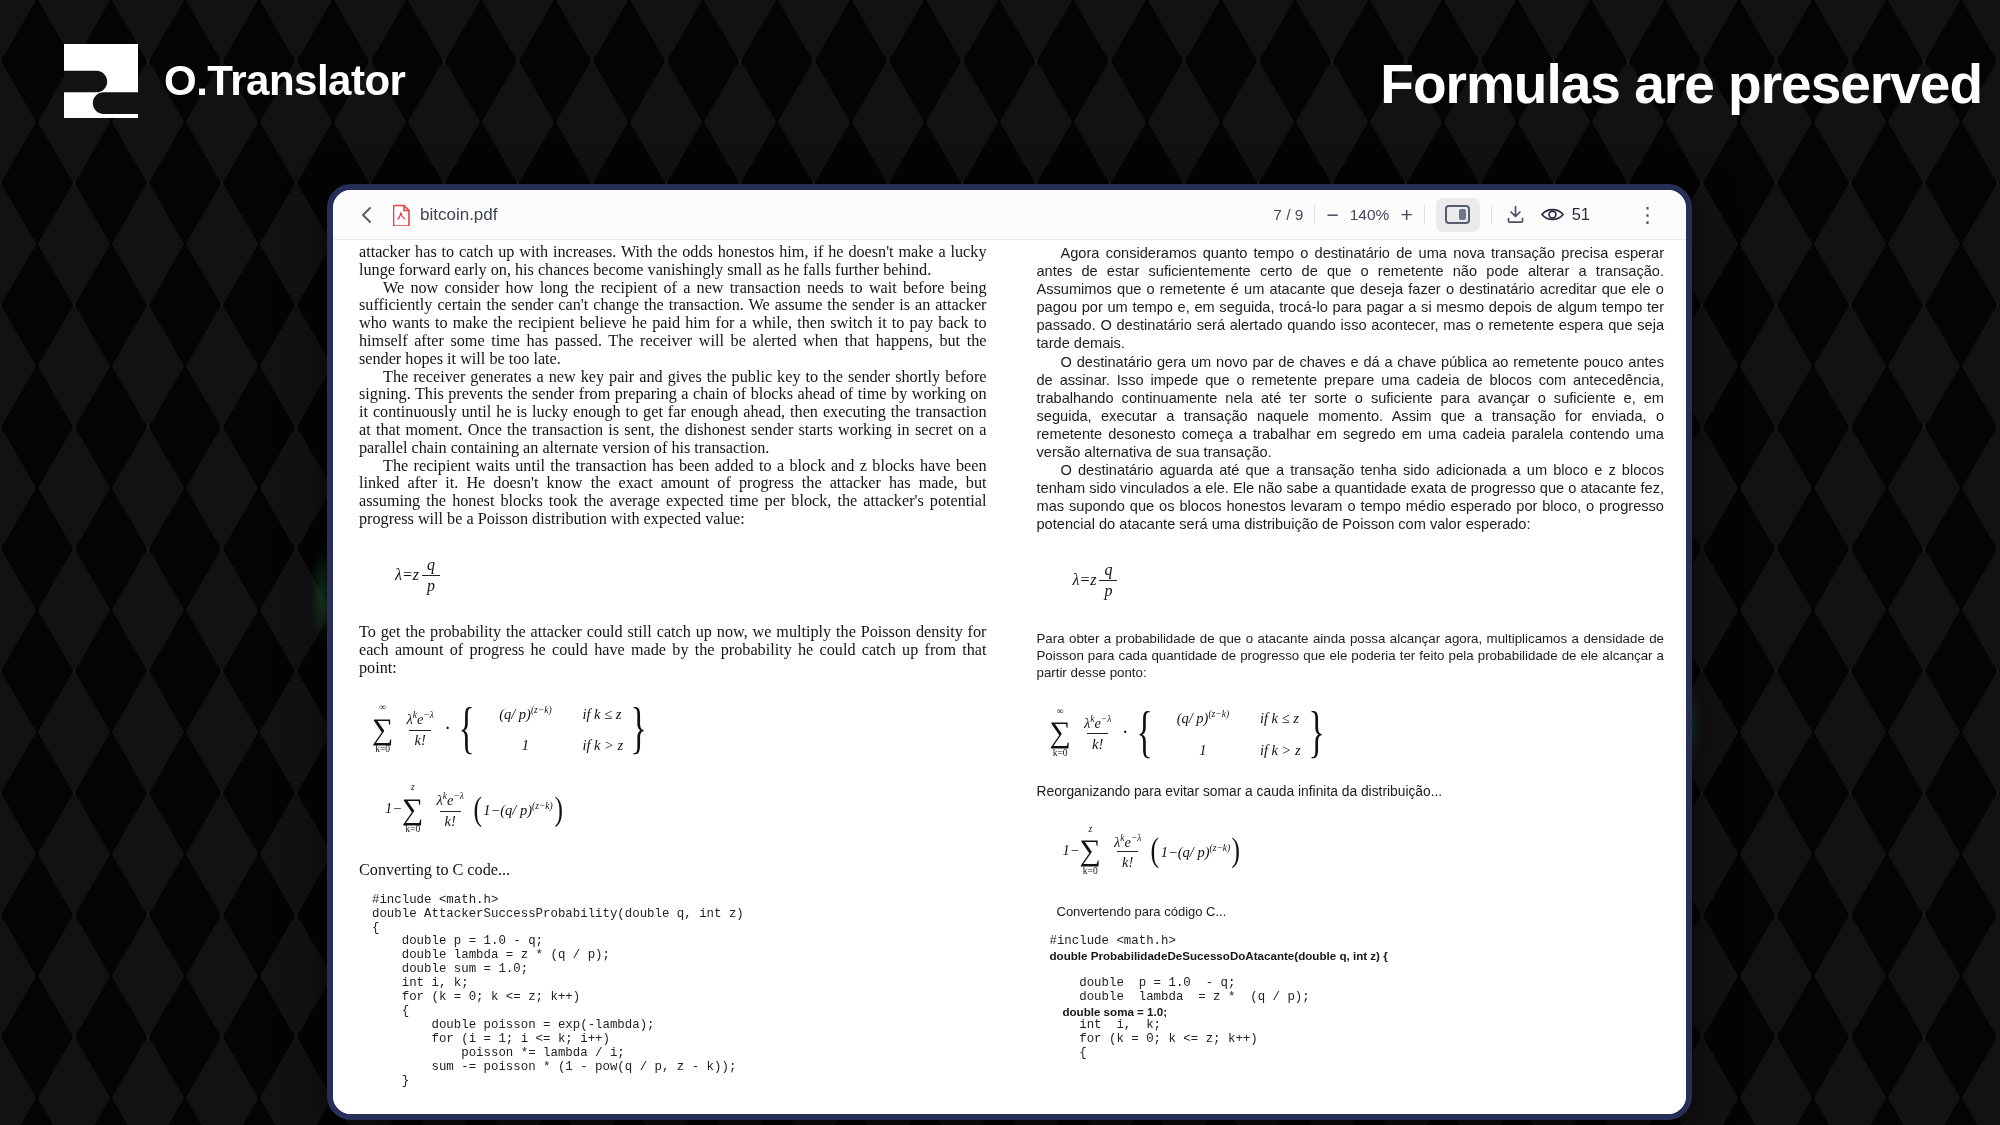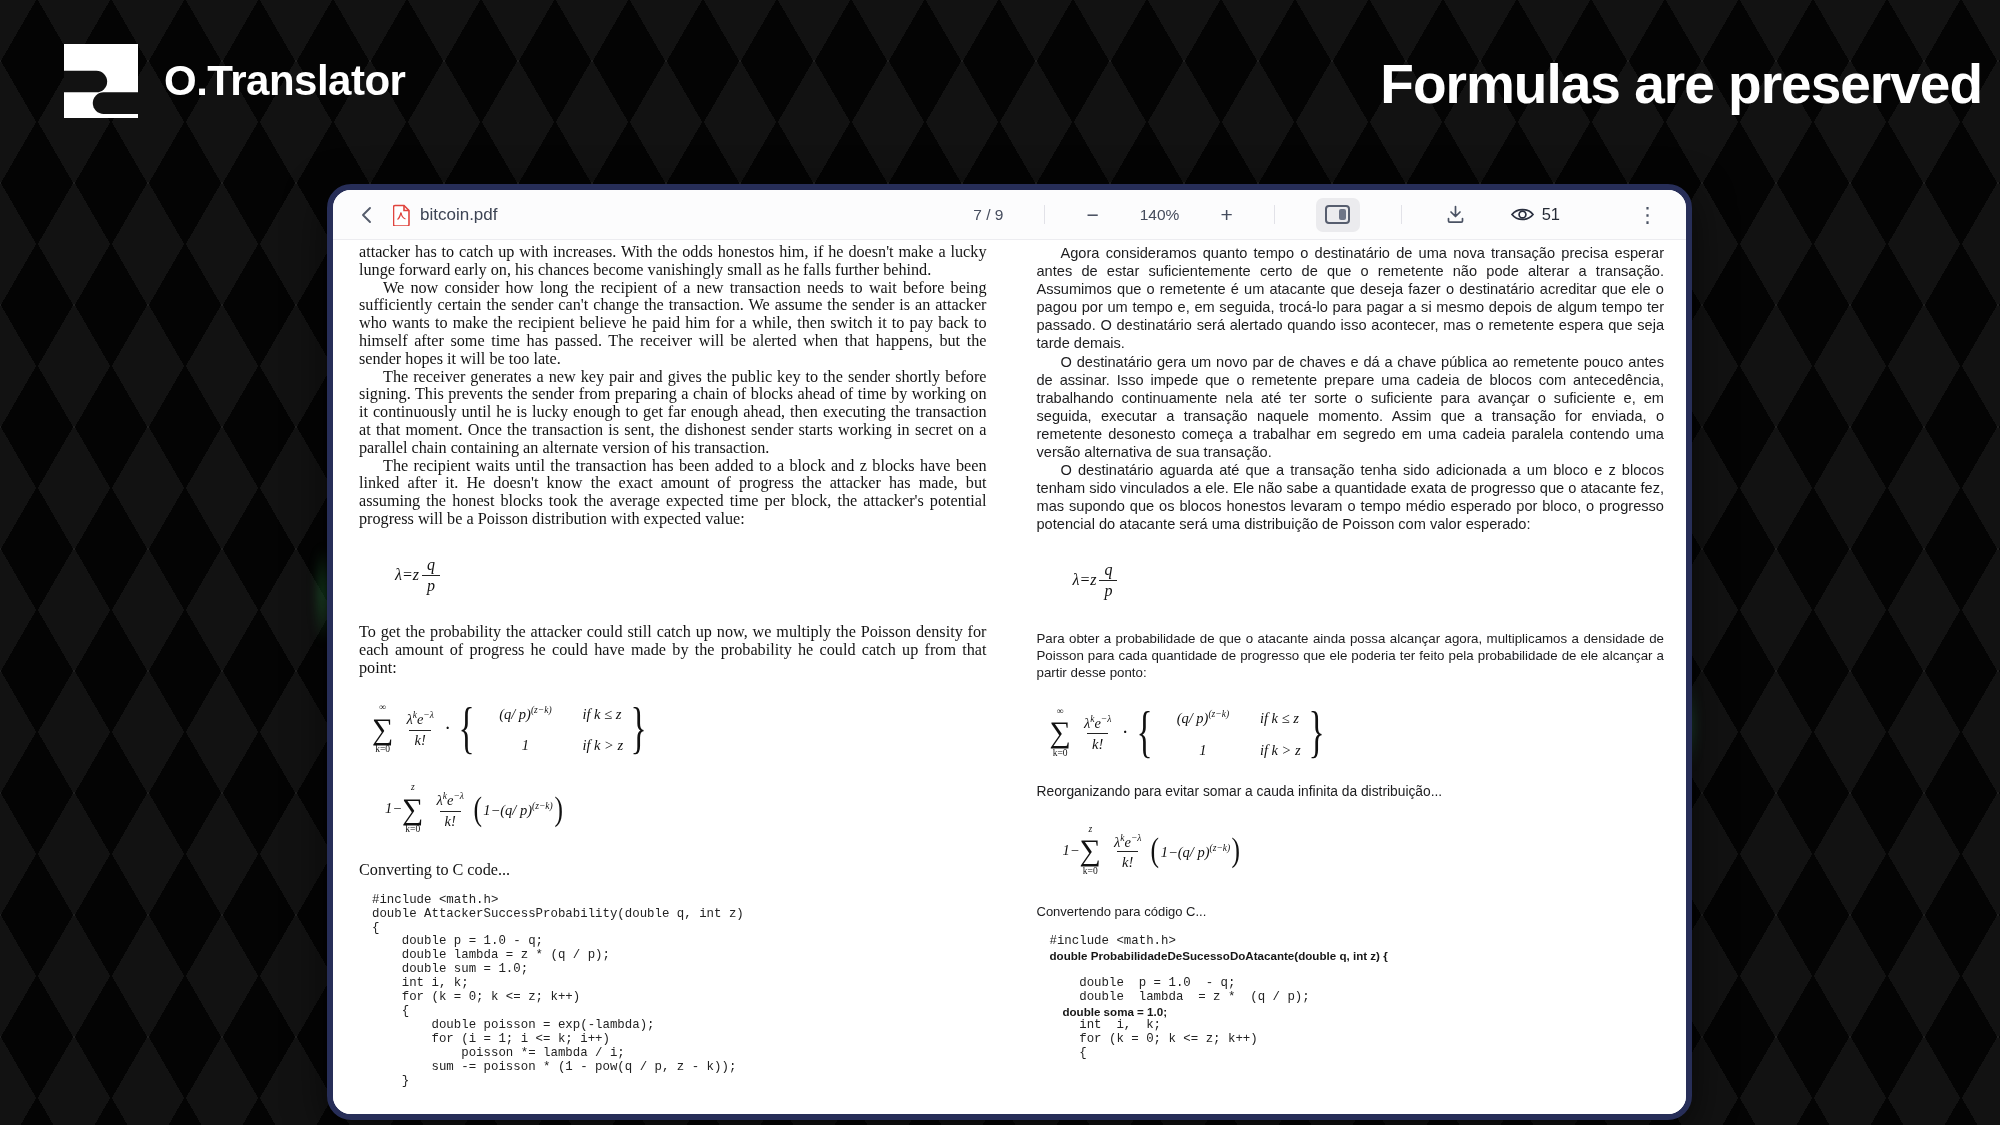--- a/index.html
+++ b/index.html
@@ -28,21 +28,21 @@
   .window{ position:absolute; left:327px; top:184px; width:1365px; height:936px;
     background:#fff; border:6px solid #272e58; border-radius:24px; overflow:hidden;
     box-shadow:0 10px 40px rgba(0,0,0,.6); }
   .toolbar{ height:50px; background:#fcfcfd; border-bottom:1px solid #ececf0;
     display:flex; align-items:center; padding:0 16px 0 20px; color:#454c5d; }
   .tb-left{ display:flex; align-items:center; gap:14px; }
   .back-btn{ display:flex; align-items:center; justify-content:center; width:26px; height:26px; cursor:pointer; }
   .file{ display:flex; align-items:center; gap:9px; }
   .file-name{ font-size:17px; color:#3d4454; }
   .spacer{ flex:1; }
-  .tb-right{ display:flex; align-items:center; gap:41px; margin-right:12px; }
+  .tb-right{ display:flex; align-items:center; gap:11px; margin-right:12px; }
   .tb-text{ font-size:15.5px; color:#454c5d; }
   .tb-btn{ font-size:21px; color:#454c5d; cursor:pointer; line-height:1; background:none; border:none; font-family:inherit; }
   .vsep{ width:1px; height:19px; background:#e2e2e8; }
   .split-btn{ width:44px; height:34px; background:#ebebee; border-radius:7px;
     display:flex; align-items:center; justify-content:center; cursor:pointer; }
   .split-ic{ width:25px; height:19px; border:2px solid #565d6e; border-radius:4px; display:flex; padding:2px; gap:2px; }
   .split-ic .l{ flex:1; }
   .split-ic .r{ flex:1; background:#6e7587; border-radius:2px; }
   .views{ display:flex; align-items:center; gap:7px; }
   .views-count{ font-size:16.5px; color:#262b36; }
@@ -52,21 +52,21 @@
   .page{ display:flex; gap:50px; padding:4px 22px 0 26px; height:874px; overflow:hidden; background:#fff; }
   .col{ flex:1; min-width:0; }
   .en{ font-family:"Liberation Serif", serif; font-size:16.2px; line-height:17.8px;
     color:#141414; text-align:justify; }
   .pt{ font-family:"Liberation Sans", sans-serif; font-size:14.6px; line-height:18.1px;
     color:#1c1c1e; text-align:justify; }
   .col p{ margin:0; }
   .indent{ text-indent:24px; }
   .pt .cap{ font-size:13.3px; line-height:17px; }
   .pt .cap2{ font-size:13.8px; }
-  .pt .cap3{ font-size:13px; }
+  .pt .cap3{ font-size:13px;margin-left:20px; }
 
   
   .math-row{ display:flex; align-items:center; font-family:"Liberation Serif", serif;
     font-style:italic; color:#111; }
   .f-lambda{ margin:27px 0 30px 36px; font-size:16px; }
   .f-sum{ margin:21px 0 21px 13px; font-size:14.5px; }
   .f-tail{ margin:19px 0 23px 26px; font-size:14.5px; }
   .frac{ display:inline-flex; flex-direction:column; align-items:center; margin:0 3px; }
   .frac .num{ padding:0 5px 1px; }
   .frac .den{ border-top:1.3px solid #222; padding:1px 5px 0; }

